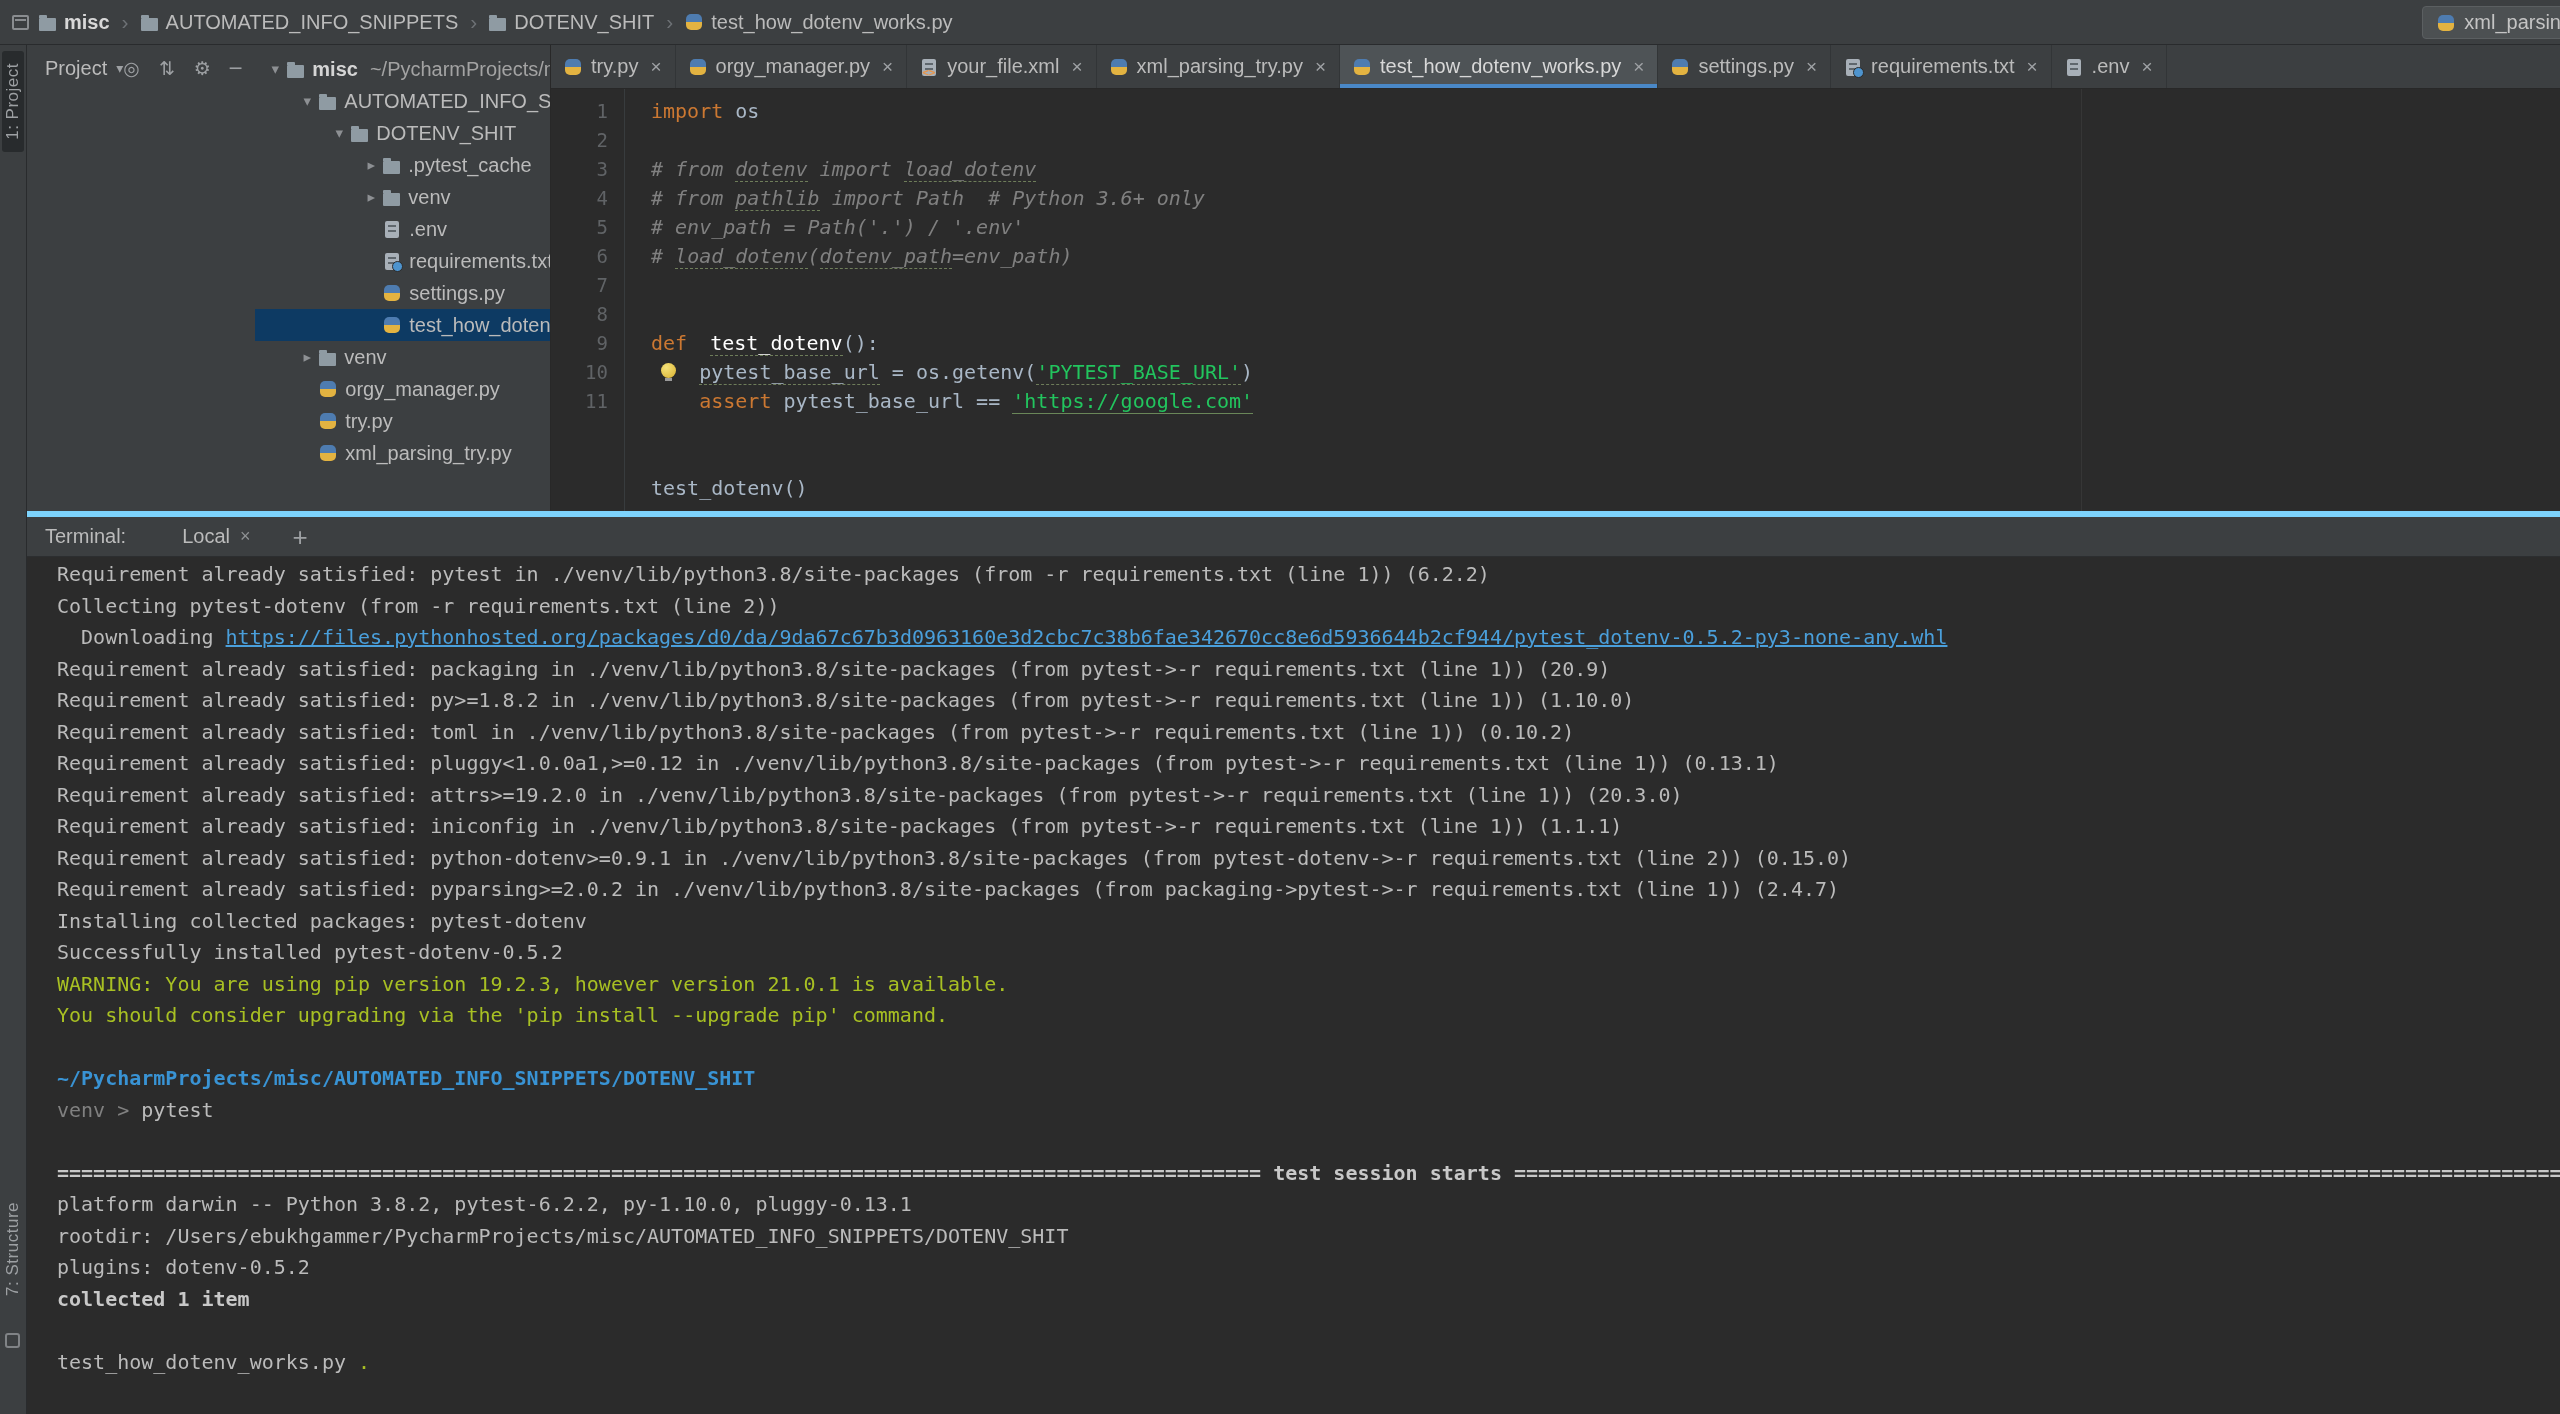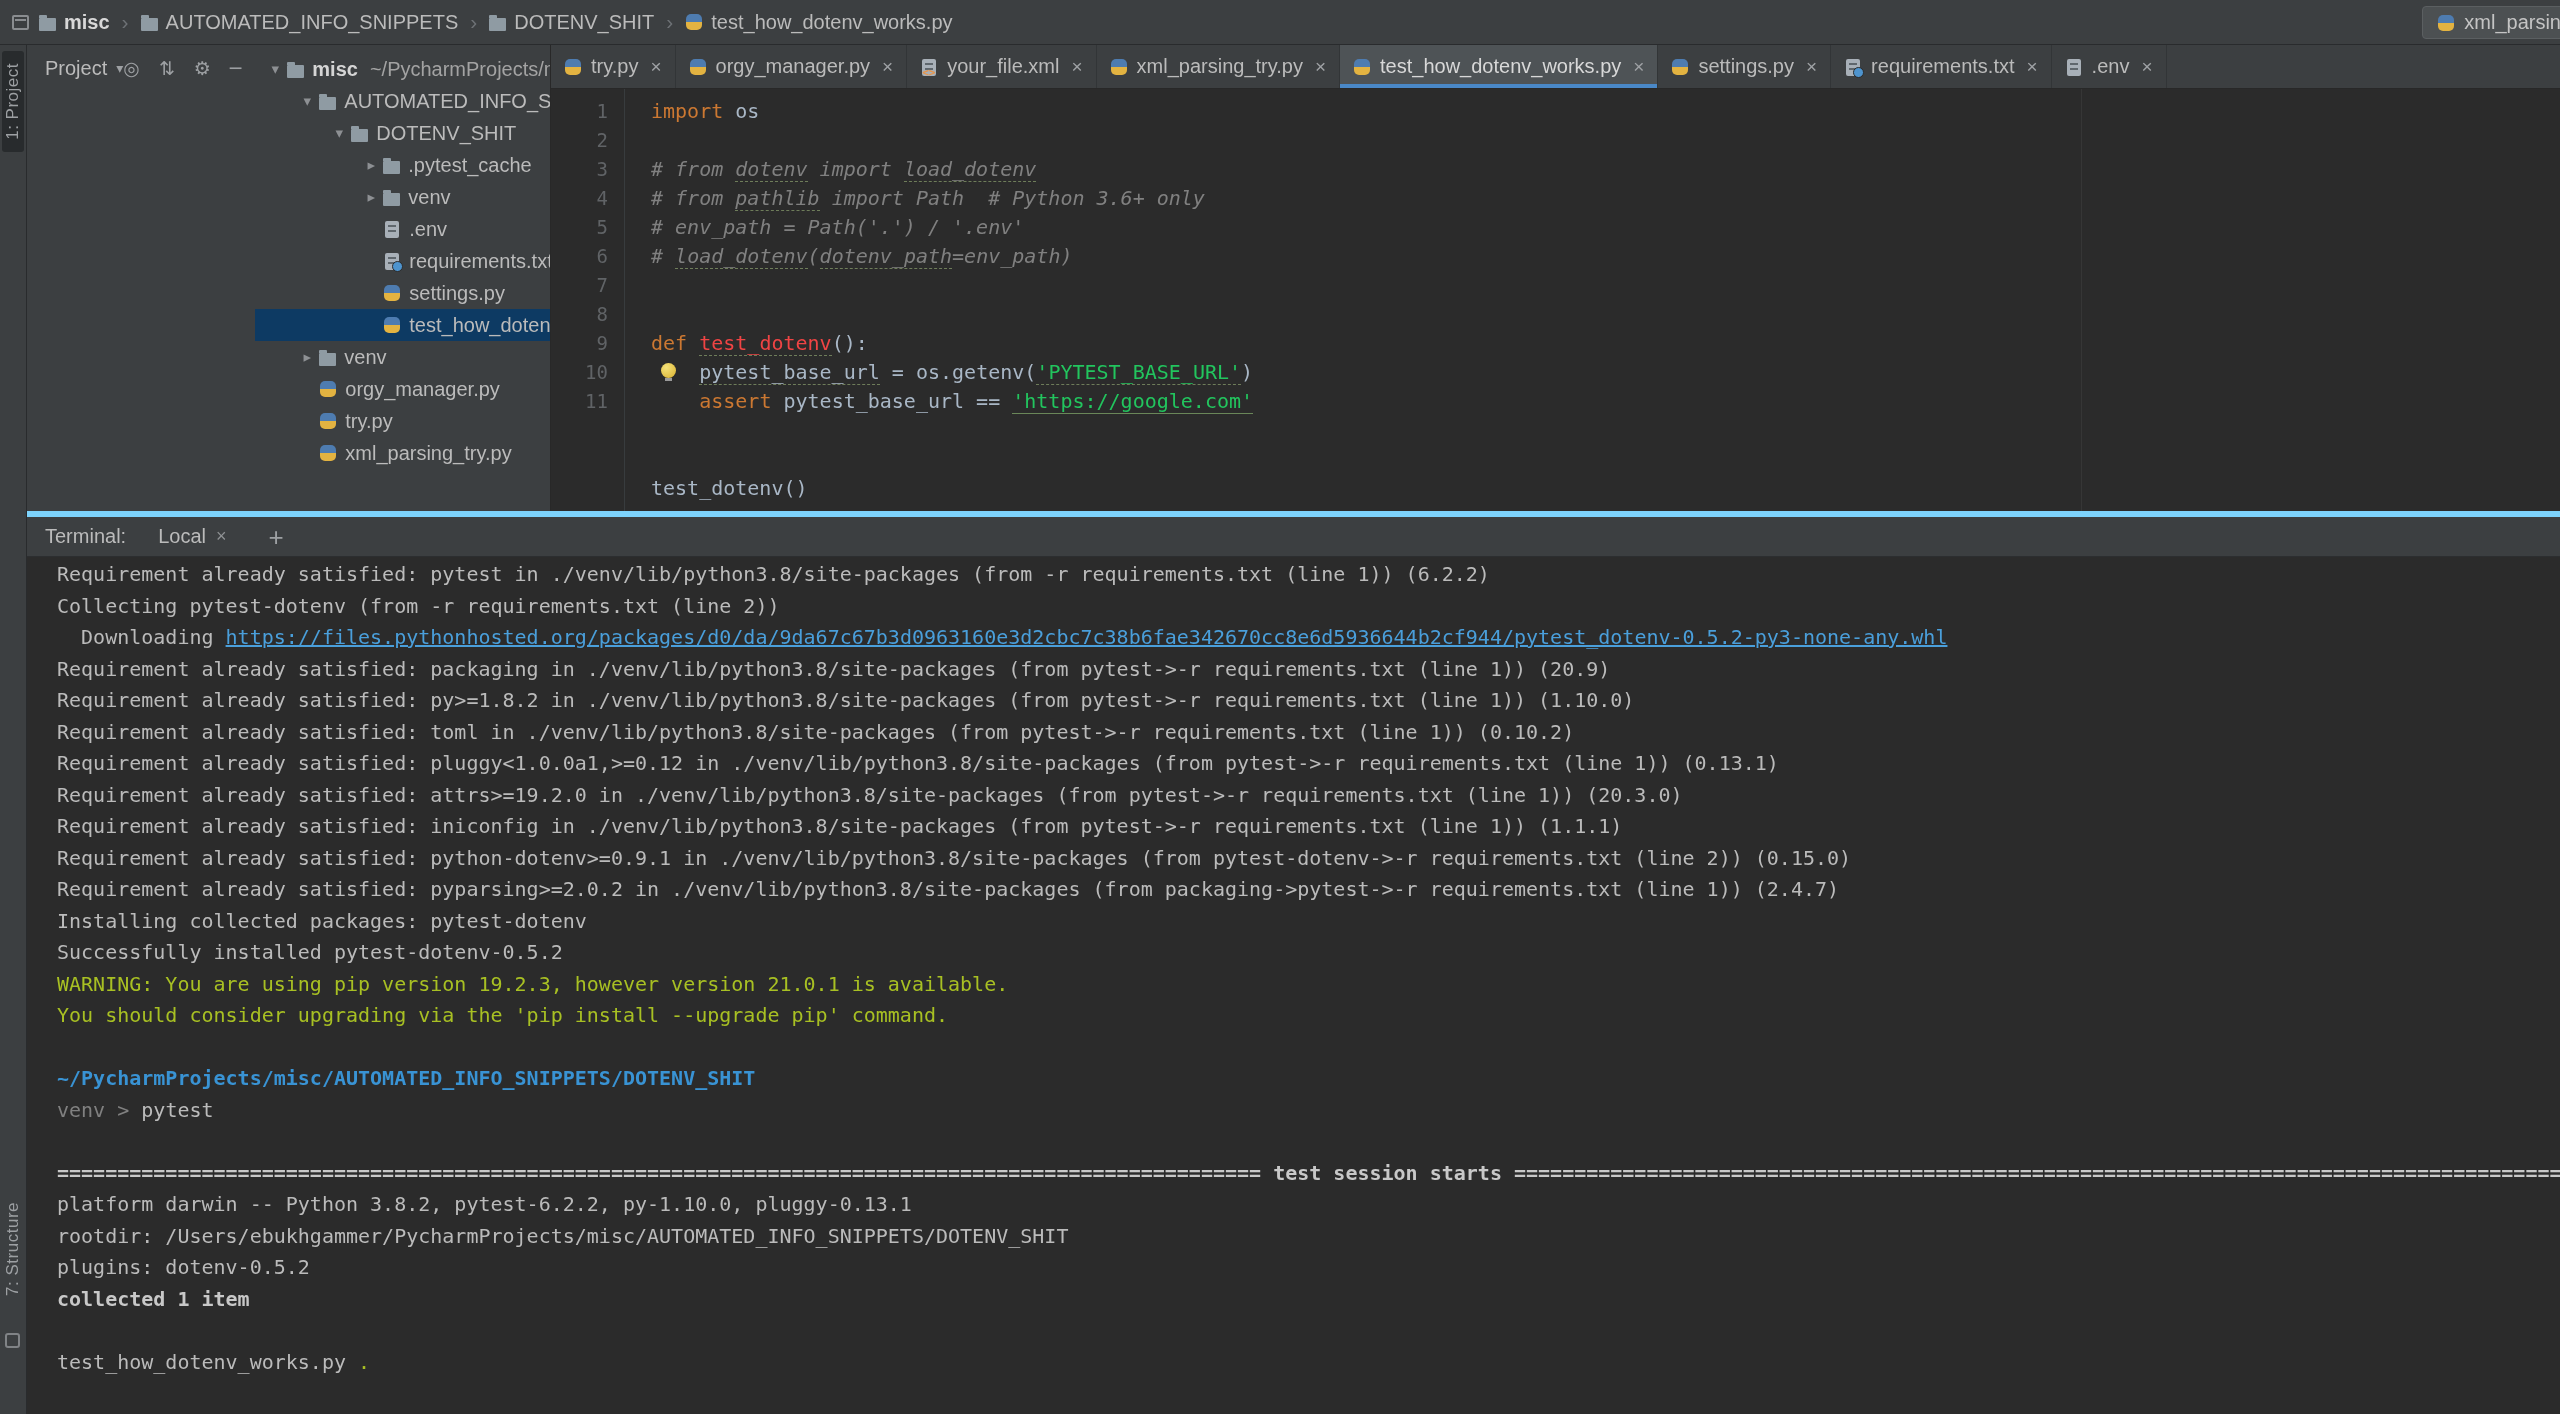--- a/index.html
+++ b/index.html
@@ -71,34 +71,34 @@
   #editor-body{flex:1;display:flex;position:relative;font-family:"DejaVu Sans Mono",monospace;
     font-size:20px;line-height:29px;overflow:hidden;}
   #gutter{width:74px;flex:none;padding:8px 16px 0 0;text-align:right;color:#606366;border-right:1px solid #383c3e;font-size:19px;}
   .gl{height:29px;}
   #fold-strip{width:26px;flex:none;}
   #code{flex:1;padding-top:8px;position:relative;white-space:pre;}
   #code::after{content:"";position:absolute;top:0;bottom:0;left:1430px;width:1px;background:#363636;}
   .cl{height:29px;position:relative;white-space:pre;}
   .kw{color:#cc7832;}
   .cm{color:#808080;font-style:italic;}
-  .fn{color:#ef4444;}
+  .fn{color:#ffffff;margin-left:11px;}
   .str{color:#22c55e;}
   .tx{color:#a9b7c6;}
   .u{border-bottom:1px dashed #6e7d5a;}
   .su{border-bottom:1px solid #6a8759;}
   .bulb{position:absolute;left:10px;top:5px;width:15px;height:15px;border-radius:50%;
     background:radial-gradient(circle at 35% 30%,#f5e27a,#d9b12f);}
   .bulb::after{content:"";position:absolute;left:4px;bottom:-3px;width:7px;height:3px;background:#9a9a9a;}
 
   
   #terminal{flex:1;display:flex;flex-direction:column;min-height:0;border-top:6px solid #7dd3fc;}
   #term-header{height:40px;flex:none;background:#3c3f41;border-bottom:1px solid #2c2e30;display:flex;
     align-items:center;padding-left:18px;font-size:20px;color:#bbbbbb;}
-  #term-tab{display:flex;align-items:center;gap:10px;margin-left:32px;}
+  #term-tab{display:flex;align-items:center;gap:10px;margin-left:56px;}
   #term-tab .close{color:#8f9294;font-size:18px;}
   #term-plus{margin-left:42px;color:#9da0a3;font-size:26px;line-height:26px;}
   #term-body{flex:1;background:#2b2b2b;font-family:"DejaVu Sans Mono",monospace;font-size:20px;
     line-height:31.5px;padding:2px 0 0 30px;color:#bbbbbb;overflow:hidden;}
   .tl{height:31.5px;white-space:pre;}
   .t-p{color:#bbbbbb;}
   .t-y{color:#a8c023;}
   .t-b{color:#c8c8c8;font-weight:bold;}
   .t-d{color:#808080;}
   .t-db{color:#3993d4;font-weight:bold;}

